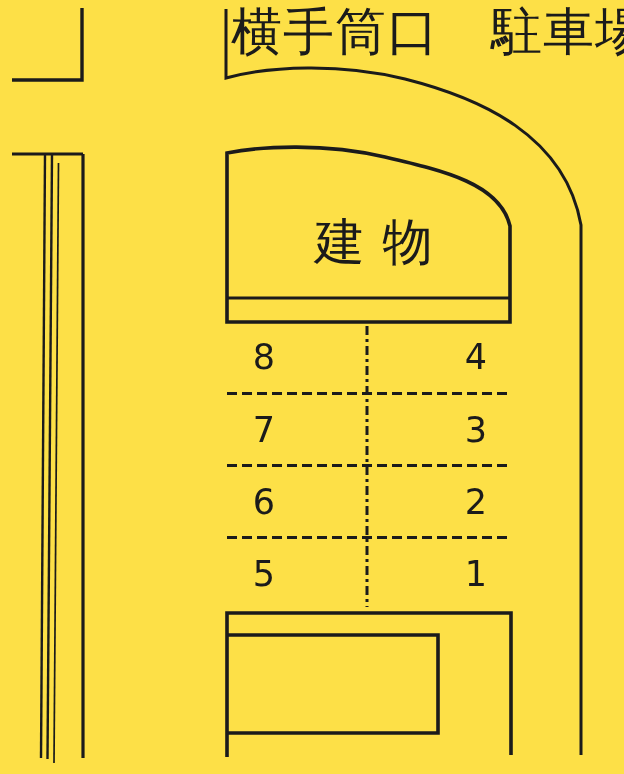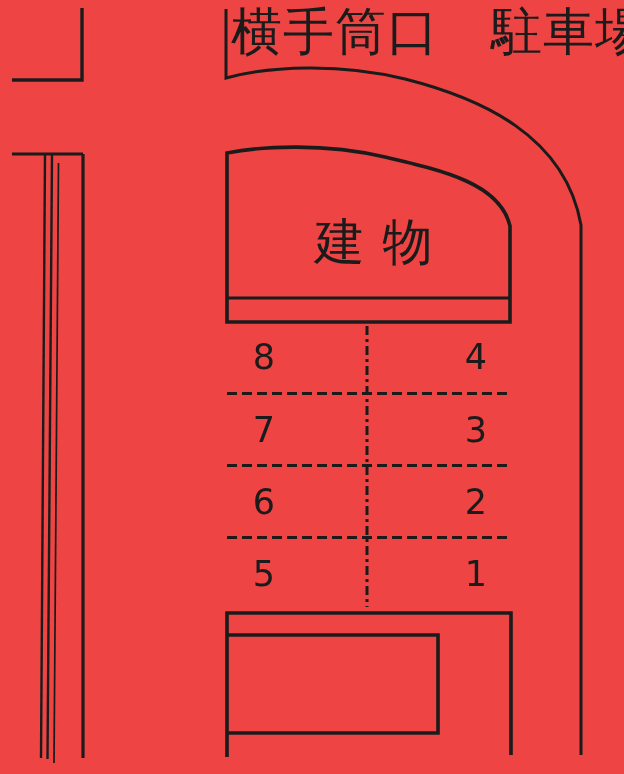--- a/index.html
+++ b/index.html
@@ -1,21 +1,21 @@
 <!DOCTYPE html>
 <html><head>
 <meta charset="utf-8">
 <style>
   html, body { margin: 0; padding: 0; }
   body { background: #ffffff; }
   .map-root {
     position: relative;
     width: 624px;
     height: 774px;
-    background: #ef4444;
+    background: #fde047;
     font-family: "Liberation Sans", sans-serif;
     color: #1b1b1b;
     overflow: hidden;
   }
   .map-root svg {
     position: absolute;
     left: 0; top: 0;
     width: 624px; height: 774px;
   }
   .txt {

